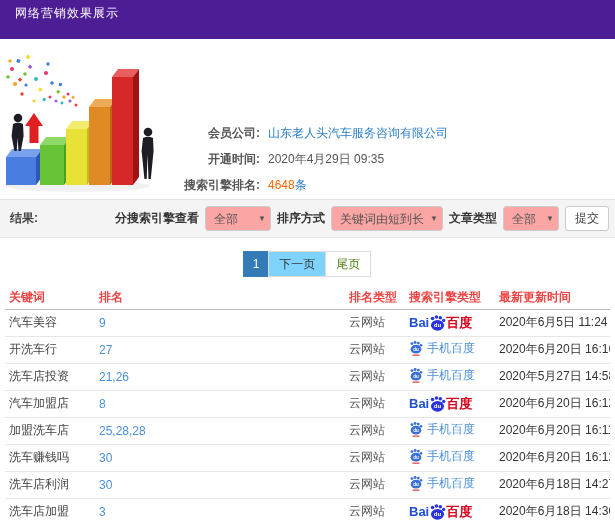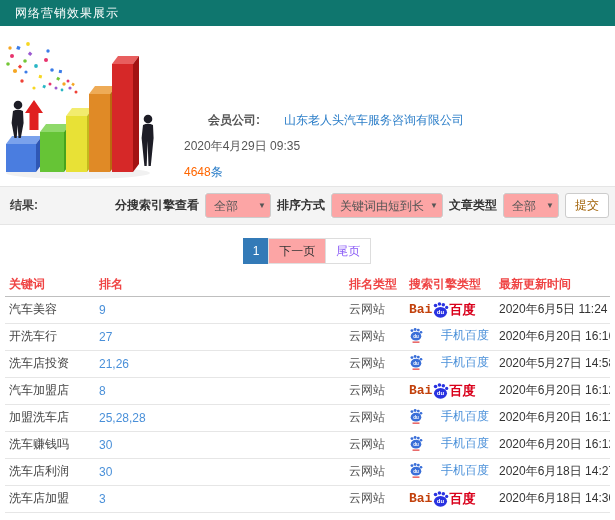--- a/index.html
+++ b/index.html
@@ -1,74 +1,74 @@
 <!DOCTYPE html>
 <html lang="zh"><head>
 <meta charset="utf-8">
 <style>
   * { margin:0; padding:0; box-sizing:border-box; }
   html,body { width:615px; height:520px; background:#fff; overflow:hidden;
     font-family:"Liberation Sans","DejaVu Sans",sans-serif; font-size:12px; color:#333; }
 
   
-  .app-header { height:26px; background:#0f766e; color:#fff; line-height:26px;
+  .app-header { height:39px; background:#4c1d95; color:#fff; line-height:26px;
     padding-left:15px; font-size:12px; letter-spacing:1px; }
 
   
   .top-section { display:flex; padding-top:0;align-items:flex-end; }
   .illustration { width:160px; height:160px; flex:0 0 160px; }
   .profile { flex:1; padding-top:10px; }
   .profile-row { display:flex; align-items:center; height:25px; margin-bottom:1px; }
   .profile-label { width:100px; text-align:right; color:#555; font-weight:bold; flex:0 0 100px; }
-  .profile-value { margin-left:24px; color:#555; }
+  .profile-value { margin-left:8px; color:#555; }
   .profile-value.link { color:#2a7dc8; text-decoration:none; cursor:pointer; }
   .val-orange { color:#ff6600; }
   .val-blue-suffix { color:#2a7dc8; }
 
   
   .filter-band { height:39px; background:#f4f4f4; border-top:1px solid #e5e5e5;
     border-bottom:1px solid #e5e5e5; display:flex; align-items:center; padding:0 6px 0 10px;gap:48px; }
   .result-label { font-weight:bold; color:#444; }
   .filter-controls { margin-left:auto; display:flex; align-items:center; gap:6px; }
   .filter-label { font-weight:bold; color:#333; white-space:nowrap; }
   .sel-wrap { position:relative; display:inline-block; background:#fff; }
   .sel-wrap select { appearance:none; -webkit-appearance:none; border:1px solid #ccc;
     border-radius:3px; background:#fca5a5; height:25px; font-size:12px; color:#555;
     padding:0 18px 0 8px; width:100%; font-family:inherit; }
   .sel-caret { position:absolute; right:5px; top:8px; font-size:8px; color:#555; pointer-events:none; }
   .w-sel-1 { width:66px; } .w-sel-2 { width:112px; } .w-sel-3 { width:56px; }
   .submit-btn { height:25px; padding:0 9px; background:#fff; border:1px solid #ccc;
-    border-radius:3px; font-size:12px; color:#a16207; cursor:pointer; font-family:inherit; }
+    border-radius:3px; font-size:12px; color:#404040; cursor:pointer; font-family:inherit; }
 
   
   .pagination { display:flex; justify-content:center; margin:13px 0 10px 0; }
   .page-btn { display:inline-block; min-width:26px; height:26px; line-height:24px;
     padding:0 10px; text-align:center; border:1px solid #ddd; background:#fff;
-    color:#8b5cf6; text-decoration:none; cursor:pointer; margin-left:-1px; }
+    color:#4d7c0f; text-decoration:none; cursor:pointer; margin-left:-1px; }
   .page-btn.active { background:#337ab7; border-color:#337ab7; color:#fff; padding:0 9px; }
-  .page-btn.next { background:#fca5a5; color:#333; border-color:#e0e0e0; }
+  .page-btn.next { background:#7dd3fc; color:#333; border-color:#e0e0e0; }
 
   
   .rank-table { width:100%; border-collapse:collapse; table-layout:fixed; margin-top:2px; }
   .rank-table th { text-align:left; font-size:12px; color:#ef4444; font-weight:bold;
     height:22px; padding:2px 4px; border-bottom:1px solid #bfbfbf; }
   .rank-table td { height:27px; padding:2px 4px; border-bottom:1px solid #e6e6e6;
     font-size:12px; color:#444; overflow:hidden; white-space:nowrap; }
   .table-wrap { padding:0 5px; }
   .col-kw { width:90px; } .col-rank { width:250px; } .col-rt { width:60px; }
   .col-eng { width:90px; } .col-upd { width:auto; }
   td.c-rank { color:#4a90d9; }
   td.c-ranktype { color:#555; }
   td.c-updated { color:#333; }
 
   
   .logo-baidu { display:inline-flex; align-items:center; gap:0; }
-  .bd-prefix { color:#c2410c; font-weight:bold; font-size:13px; letter-spacing:0;font-family:Liberation Mono, monospace; }
+  .bd-prefix { color:#1d4ed8; font-weight:bold; font-size:13px; letter-spacing:0; }
   .bd-suffix { color:#d9001b; font-weight:bold; font-size:13px; }
-  .logo-mobile { display:inline-flex; align-items:center; gap:18px; }
+  .logo-mobile { display:inline-flex; align-items:center; gap:4px; }
   .mb-text { color:#4a90d9; font-size:12px; }
 </style>
 </head>
 <body>
 
 <div class="app-header">
   <span>网络营销效果展示</span>
 </div>
 
 <div class="top-section">
@@ -145,23 +145,25 @@
       <path d="M143 99 q5 -2.5 10 0 l0.6 13 -2.8 28 h-2.3 l-0.9 -25 -0.9 25 h-2.3 L141.6 112 z"></path>
     </g>
   </svg>
 
   <div class="profile">
     <div class="profile-row">
       <span class="profile-label">会员公司:</span>
       <a class="profile-value link">山东老人头汽车服务咨询有限公司</a>
     </div>
     <div class="profile-row">
+      <span class="profile-label">开通时间:</span>
       <span class="profile-value">2020年4月29日 09:35</span>
     </div>
     <div class="profile-row">
+      <span class="profile-label">搜索引擎排名:</span>
       <span class="profile-value"><span class="val-orange">4648</span><span class="val-blue-suffix">条</span></span>
     </div>
   </div>
 </div>
 
 <div class="filter-band">
   <span class="result-label">结果:</span>
   <div class="filter-controls">
     <span class="filter-label">分搜索引擎查看</span>
     <span class="sel-wrap w-sel-1">

